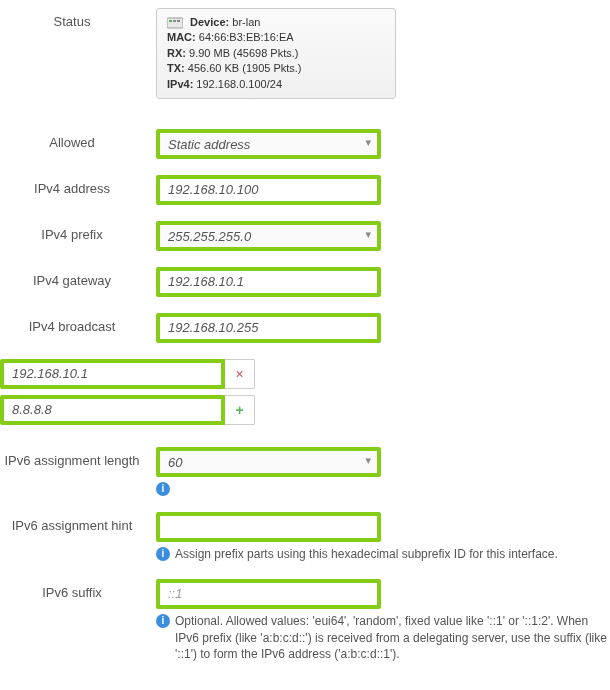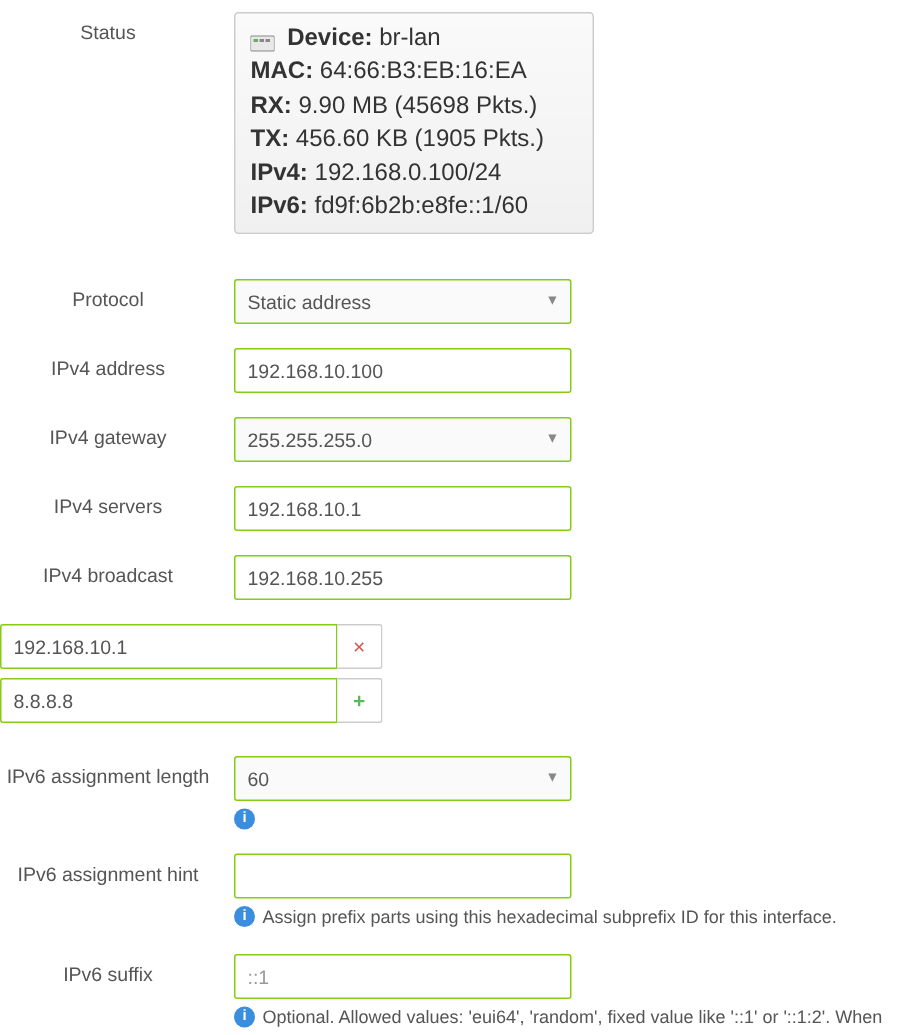--- a/index.html
+++ b/index.html
@@ -1,24 +1,24 @@
 <!DOCTYPE html>
 <html><head>
 <meta charset="utf-8">
 <style>
 * { box-sizing: border-box; margin: 0; padding: 0; }
 body { font-family: Arial, Helvetica, sans-serif; font-size: 13px; color: #333; background: #fff; width: 610px; }
 .form-row { display: flex; align-items: flex-start; padding: 8px 0; }
 .label-col { width: 156px; text-align: center; padding-right: 12px; padding-top: 6px; color: #555; }
 .input-col { flex: 1; }
 .status-box { border: 1px solid #ccc; border-radius: 3px; background: linear-gradient(#fafafa,#f0f0f0); padding: 6px 10px; display: inline-block; min-width: 240px; }
-.status-line { font-size: 16px; line-height: 1.4; color: #333; }
+.status-line { font-size: 11px; line-height: 1.4; color: #333; }
 .status-line b { font-weight: bold; }
 .device-icon { display: inline-block; width: 16px; height: 12px; vertical-align: middle; margin-right: 4px; }
-.inp, .sel { width: 225px; height: 30px; border: 1px solid #84cc16; border-radius: 2px; padding: 4px 8px; font-size: 13px; color: #555; background: #fff; }
+.inp, .sel { width: 225px; height: 30px; border: 4px solid #84cc16; border-radius: 2px; padding: 4px 8px; font-size: 13px; color: #555; background: #fff; font-style: italic; }
 .sel { appearance: none; -webkit-appearance: none; background: #fafafa; padding-right: 28px; }
 .sel-wrap { position: relative; display: inline-block; width: 225px; }
 .sel-wrap::after { content: "▾"; position: absolute; right: 10px; top: 7px; color: #888; pointer-events: none; font-size: 11px; }
 .inp::placeholder { color: #999; }
 .dns-row { display: flex; align-items: center; width: 262px; margin-bottom: 6px; }
 .dns-row .inp { width: 225px; }
 .icon-btn { width: 30px; height: 30px; border: 1px solid #ccc; border-left: none; border-radius: 0 2px 2px 0; background: #fff; cursor: pointer; font-size: 14px; line-height: 1; display: flex; align-items: center; justify-content: center; }
 .btn-remove { color: #d9534f; }
 .btn-add { color: #5cb85c; font-weight: bold; }
 .hint { font-size: 12px; color: #555; margin-top: 4px; display: flex; align-items: flex-start; line-height: 1.4; }
@@ -41,58 +41,57 @@
               <rect x="10" y="3" width="3" height="2" fill="#888"></rect>
             </svg>
         </span>
         <b>Device:</b>
         <span>br-lan</span>
       </div>
       <div class="status-line"><b>MAC:</b> <span>64:66:B3:EB:16:EA</span></div>
       <div class="status-line"><b>RX:</b> <span>9.90 MB (45698 Pkts.)</span></div>
       <div class="status-line"><b>TX:</b> <span>456.60 KB (1905 Pkts.)</span></div>
       <div class="status-line"><b>IPv4:</b> <span>192.168.0.100/24</span></div>
-      <div class="status-line"><b>IPv6:</b> <span>fd9f:6b2b:e8fe::1/60</span></div>
     </div>
   </div>
 </div>
 
 <div class="spacer"></div>
 
 <div class="form-row">
-  <div class="label-col">Protocol</div>
+  <div class="label-col">Allowed</div>
   <div class="input-col">
     <div class="sel-wrap">
       <select class="sel">
         <option>Static address</option>
       </select>
     </div>
   </div>
 </div>
 
 <div class="form-row">
   <div class="label-col">IPv4 address</div>
   <div class="input-col">
     <input class="inp" type="text" value="192.168.10.100" style="">
   </div>
 </div>
 
 <div class="form-row">
-  <div class="label-col">IPv4 gateway</div>
+  <div class="label-col">IPv4 prefix</div>
   <div class="input-col">
     <div class="sel-wrap">
       <select class="sel">
         <option>255.255.255.0</option>
       </select>
     </div>
   </div>
 </div>
 
 <div class="form-row">
-  <div class="label-col">IPv4 servers</div>
+  <div class="label-col">IPv4 gateway</div>
   <div class="input-col">
     <input class="inp" type="text" value="192.168.10.1" style="">
   </div>
 </div>
 
 <div class="form-row">
   <div class="label-col">IPv4 broadcast</div>
   <div class="input-col">
     <input class="inp" type="text" value="192.168.10.255" style="">
   </div>

